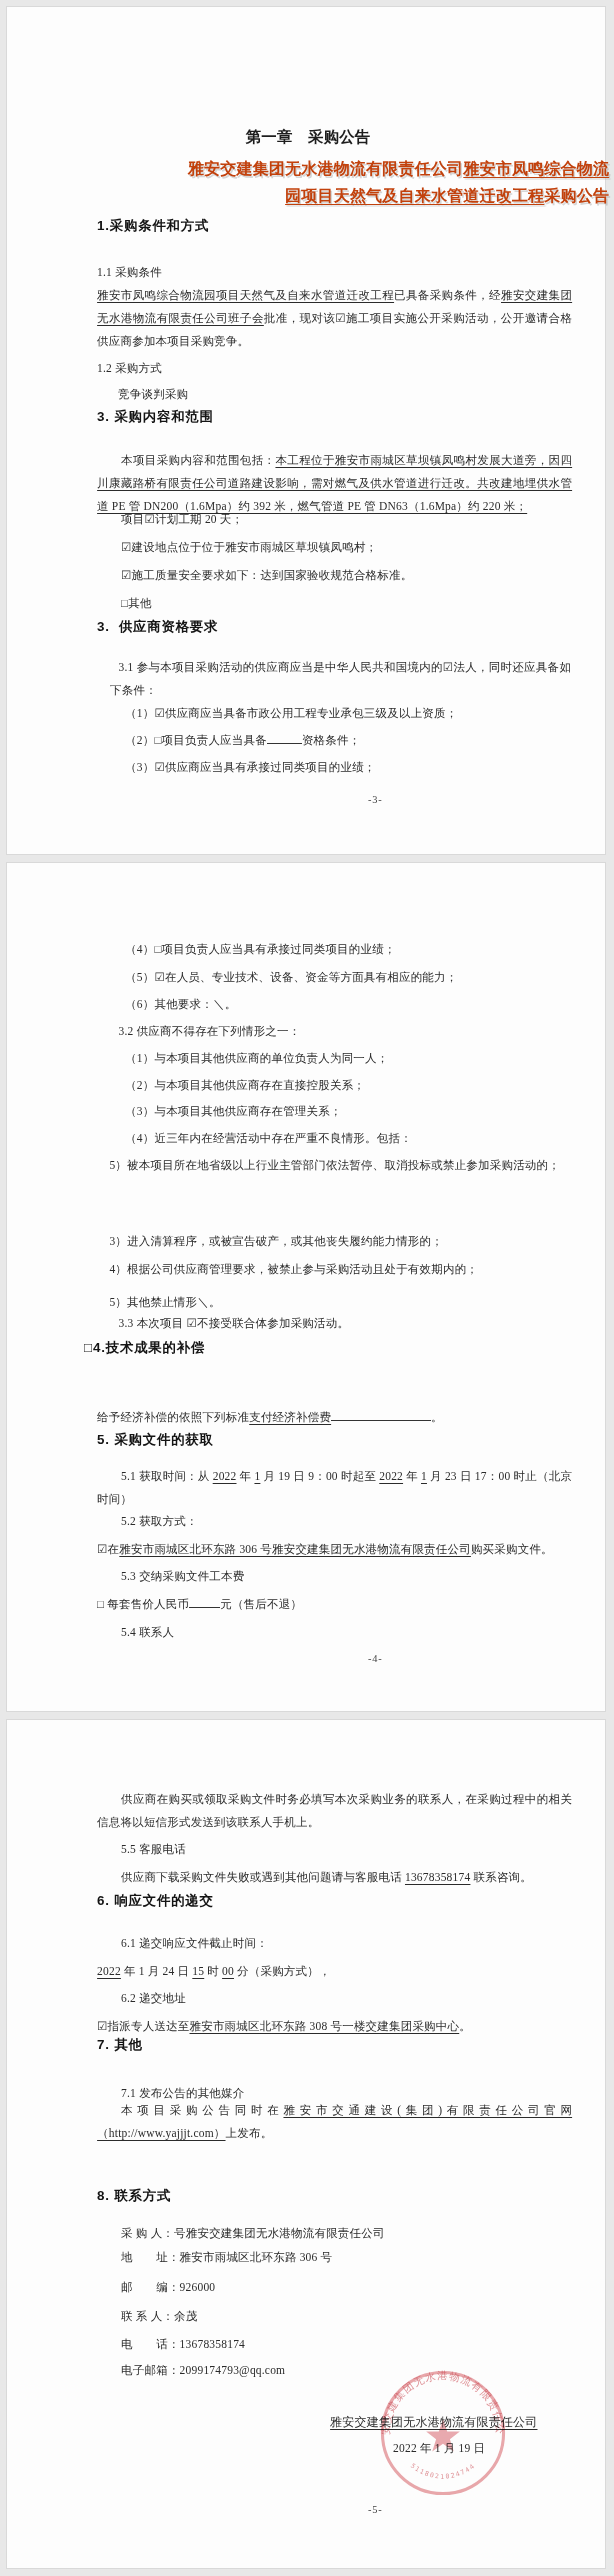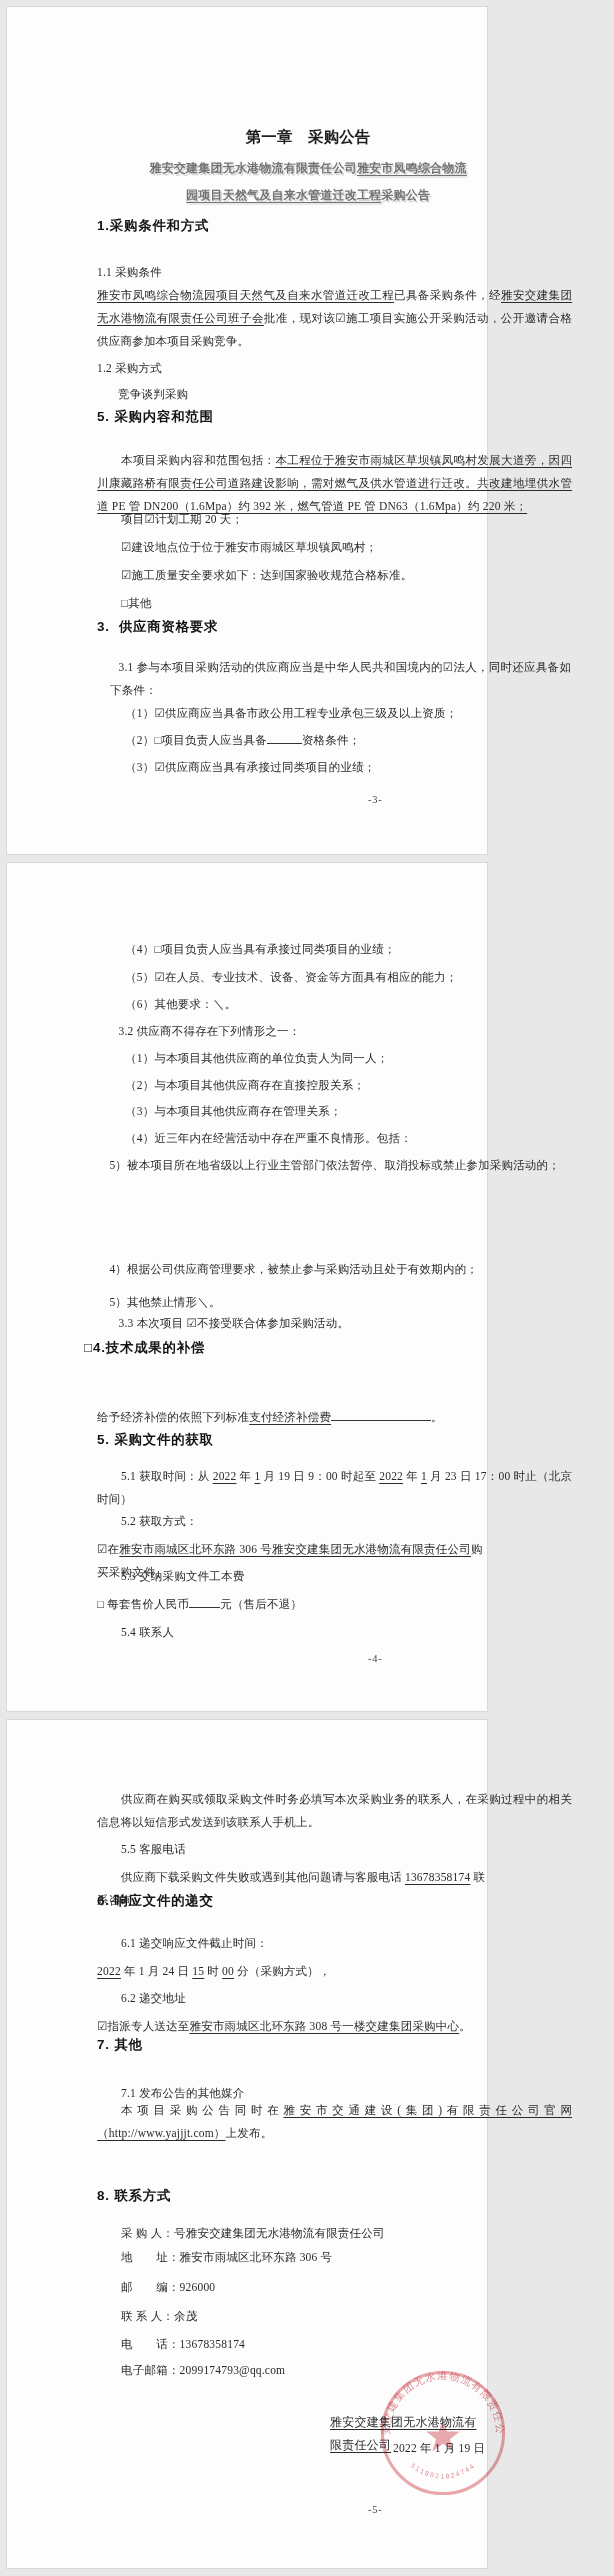--- a/index.html
+++ b/index.html
@@ -3,21 +3,21 @@
 <meta charset="utf-8">
 <style>
   html,body{margin:0;padding:0;}
   body{
     width:615px;height:2576px;position:relative;
     background:#e8e8e8;
     font-family:"Liberation Serif","DejaVu Serif",serif;
     color:#2b2b2b;
   }
   .page{
-    position:absolute;left:6.1px;width:482px;
+    position:absolute;left:6.1px;width:600px;
     background:#fdfdfd;border:0.8px solid #d9d9d9;
     box-sizing:border-box;
   }
   .page-1{top:6.1px;height:849px;}
   .page-2{top:862px;height:850px;}
   .page-3{top:1719px;height:850px;}
   .ln{
     position:absolute;left:90px;
     font-size:11.5px;line-height:23px;letter-spacing:0.2px;
     white-space:pre-wrap;
@@ -25,23 +25,23 @@
   .wrap{width:475px;text-align:justify;text-align-last:left;}
   .ind{text-indent:24px;}
   .ind-sm{text-indent:8.5px;}
   .ind-xs{text-indent:12.3px;}
   .chapter{
     left:0;width:602px;text-align:center;
     font-family:"Liberation Sans","DejaVu Sans",sans-serif;
     font-weight:bold;font-size:15.4px;color:#1d1d1d;
   }
   .doctitle{
-    left:0;width:602px;text-align:center;
+    left:0;width:602px;text-align:right;
     font-family:"Liberation Sans","DejaVu Sans",sans-serif;
-    font-weight:bold;font-size:12px;color:#737373;
+    font-weight:bold;font-size:16px;color:#c2410c;
     text-shadow:1.5px 1.5px 0 rgba(140,140,140,.35);
   }
   .h2{
     font-family:"Liberation Sans","DejaVu Sans",sans-serif;
     font-weight:bold;font-size:13.4px;color:#141414;letter-spacing:0.8px;
   }
   .u, .ln .u{text-decoration:underline;text-underline-offset:3.1px;text-decoration-thickness:0.8px;}
   .blank{display:inline-block;border-bottom:0.8px solid #333;height:10.8px;vertical-align:baseline;}
   .pagenum{left:361px;font-size:10.4px;color:#444;letter-spacing:0.8px;}
   .stamp{position:absolute;mix-blend-mode:multiply;opacity:.88;}
@@ -52,21 +52,21 @@
 
 <div class="page page-1">
   <div class="ln chapter" style="top:118px"><span>第一章　采购公告</span></div>
   <div class="ln doctitle" style="top:150px"><span>雅安交建集团无水港物流有限责任公司</span><span class="u">雅安市凤鸣综合物流</span></div>
   <div class="ln doctitle" style="top:177px"><span class="u">园项目天然气及自来水管道迁改工程</span><span>采购公告</span></div>
   <div class="ln h2" style="top:207px"><span>1.采购条件和方式</span></div>
   <div class="ln" style="top:254px"><span>1.1 采购条件</span></div>
   <div class="ln wrap" style="top:277px"><span class="u">雅安市凤鸣综合物流园项目天然气及自来水管道迁改工程</span><span>已具备采购条件，经</span><span class="u">雅安交建集团无水港物流有限责任公司班子会</span><span>批准，现对该☑施工项目实施公开采购活动，公开邀请合格供应商参加本项目采购竞争。</span></div>
   <div class="ln" style="top:350px"><span>1.2 采购方式</span></div>
   <div class="ln" style="top:376px;left:111px"><span>竞争谈判采购</span></div>
-  <div class="ln h2" style="top:398px"><span>5. 采购内容和范围</span></div>
+  <div class="ln h2" style="top:398px"><span>3. 采购内容和范围</span></div>
   <div class="ln wrap ind" style="top:442px"><span>本项目采购内容和范围包括：</span><span class="u">本工程位于雅安市雨城区草坝镇凤鸣村发展大道旁，因四川康藏路桥有限责任公司道路建设影响，需对燃气及供水管道进行迁改。共改建地埋供水管道 PE 管 DN200（1.6Mpa）约 392 米，燃气管道 PE 管 DN63（1.6Mpa）约 220 米；</span></div>
   <div class="ln ind" style="top:501px"><span>项目☑计划工期 20 天；</span></div>
   <div class="ln ind" style="top:529px"><span>☑建设地点位于位于雅安市雨城区草坝镇凤鸣村；</span></div>
   <div class="ln ind" style="top:557px"><span>☑施工质量安全要求如下：达到国家验收规范合格标准。</span></div>
   <div class="ln ind" style="top:585px"><span>□其他</span></div>
   <div class="ln h2" style="top:608px"><span>3.  供应商资格要求</span></div>
   <div class="ln wrap ind-sm" style="top:649px;left:103px;width:461px"><span>3.1 参与本项目采购活动的供应商应当是中华人民共和国境内的☑法人，同时还应具备如下条件：</span></div>
   <div class="ln" style="top:695px;left:118px"><span>（1）☑供应商应当具备市政公用工程专业承包三级及以上资质；</span></div>
   <div class="ln" style="top:722px;left:118px"><span>（2）□项目负责人应当具备</span><span class="blank" style="width: 35px;"></span><span>资格条件；</span></div>
   <div class="ln" style="top:749px;left:118px"><span>（3）☑供应商应当具有承接过同类项目的业绩；</span></div>
@@ -76,20 +76,21 @@
 <div class="page page-2">
   <div class="ln" style="top:75px;left:118px"><span>（4）□项目负责人应当具有承接过同类项目的业绩；</span></div>
   <div class="ln" style="top:103px;left:118px"><span>（5）☑在人员、专业技术、设备、资金等方面具有相应的能力；</span></div>
   <div class="ln" style="top:130px;left:118px"><span>（6）其他要求：＼。</span></div>
   <div class="ln ind-sm" style="top:157px;left:103px"><span>3.2 供应商不得存在下列情形之一：</span></div>
   <div class="ln" style="top:184px;left:118px"><span>（1）与本项目其他供应商的单位负责人为同一人；</span></div>
   <div class="ln" style="top:211px;left:118px"><span>（2）与本项目其他供应商存在直接控股关系；</span></div>
   <div class="ln" style="top:237px;left:118px"><span>（3）与本项目其他供应商存在管理关系；</span></div>
   <div class="ln" style="top:264px;left:118px"><span>（4）近三年内在经营活动中存在严重不良情形。包括：</span></div>
   <div class="ln wrap ind-xs" style="top:291px"><span>5）被本项目所在地省级以上行业主管部门依法暂停、取消投标或禁止参加采购活动的；</span></div>
+  <div class="ln wrap ind-xs" style="top:367px"><span>3）进入清算程序，或被宣告破产，或其他丧失履约能力情形的；</span></div>
   <div class="ln wrap ind-xs" style="top:395px"><span>4）根据公司供应商管理要求，被禁止参与采购活动且处于有效期内的；</span></div>
   <div class="ln wrap ind-xs" style="top:428px"><span>5）其他禁止情形＼。</span></div>
   <div class="ln ind-sm" style="top:449px;left:103px"><span>3.3 本次项目 ☑不接受联合体参加采购活动。</span></div>
   <div class="ln h2" style="top:473px;left:77px"><span>□4.技术成果的补偿</span></div>
   <div class="ln" style="top:543px"><span>给予经济补偿的依照下列标准</span><span class="u">支付经济补偿费</span><span class="blank" style="width: 100px;"></span><span>。</span></div>
   <div class="ln h2" style="top:565px"><span>5. 采购文件的获取</span></div>
   <div class="ln wrap ind" style="top:602px"><span>5.1 获取时间：从 </span><span class="u">2022</span><span> 年 </span><span class="u">1</span><span> 月 19 日 9：00 时起至 </span><span class="u">2022</span><span> 年 </span><span class="u">1</span><span> 月 23 日 17：00 时止（北京时间）</span></div>
   <div class="ln ind" style="top:647px"><span>5.2 获取方式：</span></div>
   <div class="ln" style="top:675px"><span>☑在</span><span class="u">雅安市雨城区北环东路 306 号雅安交建集团无水港物流有限责任公司</span><span>购买采购文件。</span></div>
   <div class="ln ind" style="top:702px"><span>5.3 交纳采购文件工本费</span></div>

